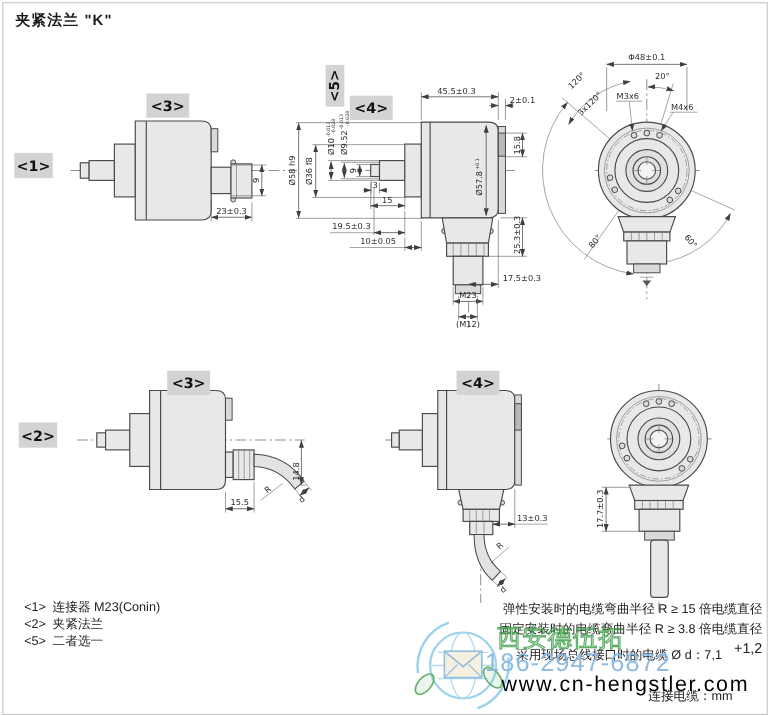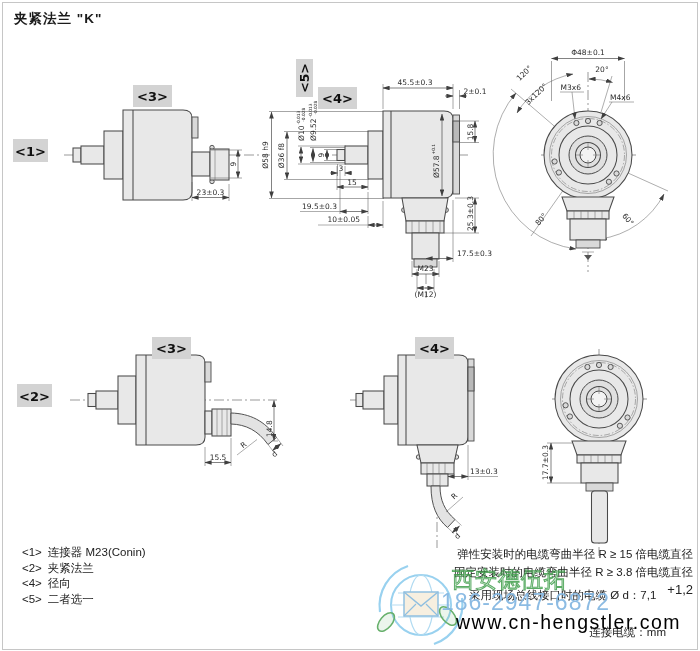--- a/index.html
+++ b/index.html
@@ -367,21 +367,20 @@
     <line class="eln" x1="572" y1="443" x2="547" y2="443"></line>
     <line class="eln" x1="581" y1="483" x2="547" y2="483"></line>
     <line class="dln" x1="551" y1="443" x2="551" y2="483" marker-start="url(#ar)" marker-end="url(#ar)"></line>
     <text class="dt" transform="translate(548,480) rotate(-90)">17.7±0.3</text>
   </g>
 </svg>
 
 <div class="abs legend">
   <div><span class="lref">&lt;1&gt;</span><span>连接器 M23(Conin)</span></div>
   <div><span class="lref">&lt;2&gt;</span><span>夹紧法兰</span></div>
-  <div><span class="lref">&lt;4&gt;</span><span>径向</span></div>
   <div><span class="lref">&lt;5&gt;</span><span>二者选一</span></div>
 </div>
 
 <div class="abs notes">
   <div>弹性安装时的电缆弯曲半径 R ≥ 15 倍电缆直径</div>
   <div>固定安装时的电缆弯曲半径 R ≥ 3.8 倍电缆直径</div>
   <div><span>采用现场总线接口时的电缆 Ø d：7,1</span><sup>+1,2</sup></div>
 </div>
 <div class="abs unit">连接电缆：mm</div>
 

